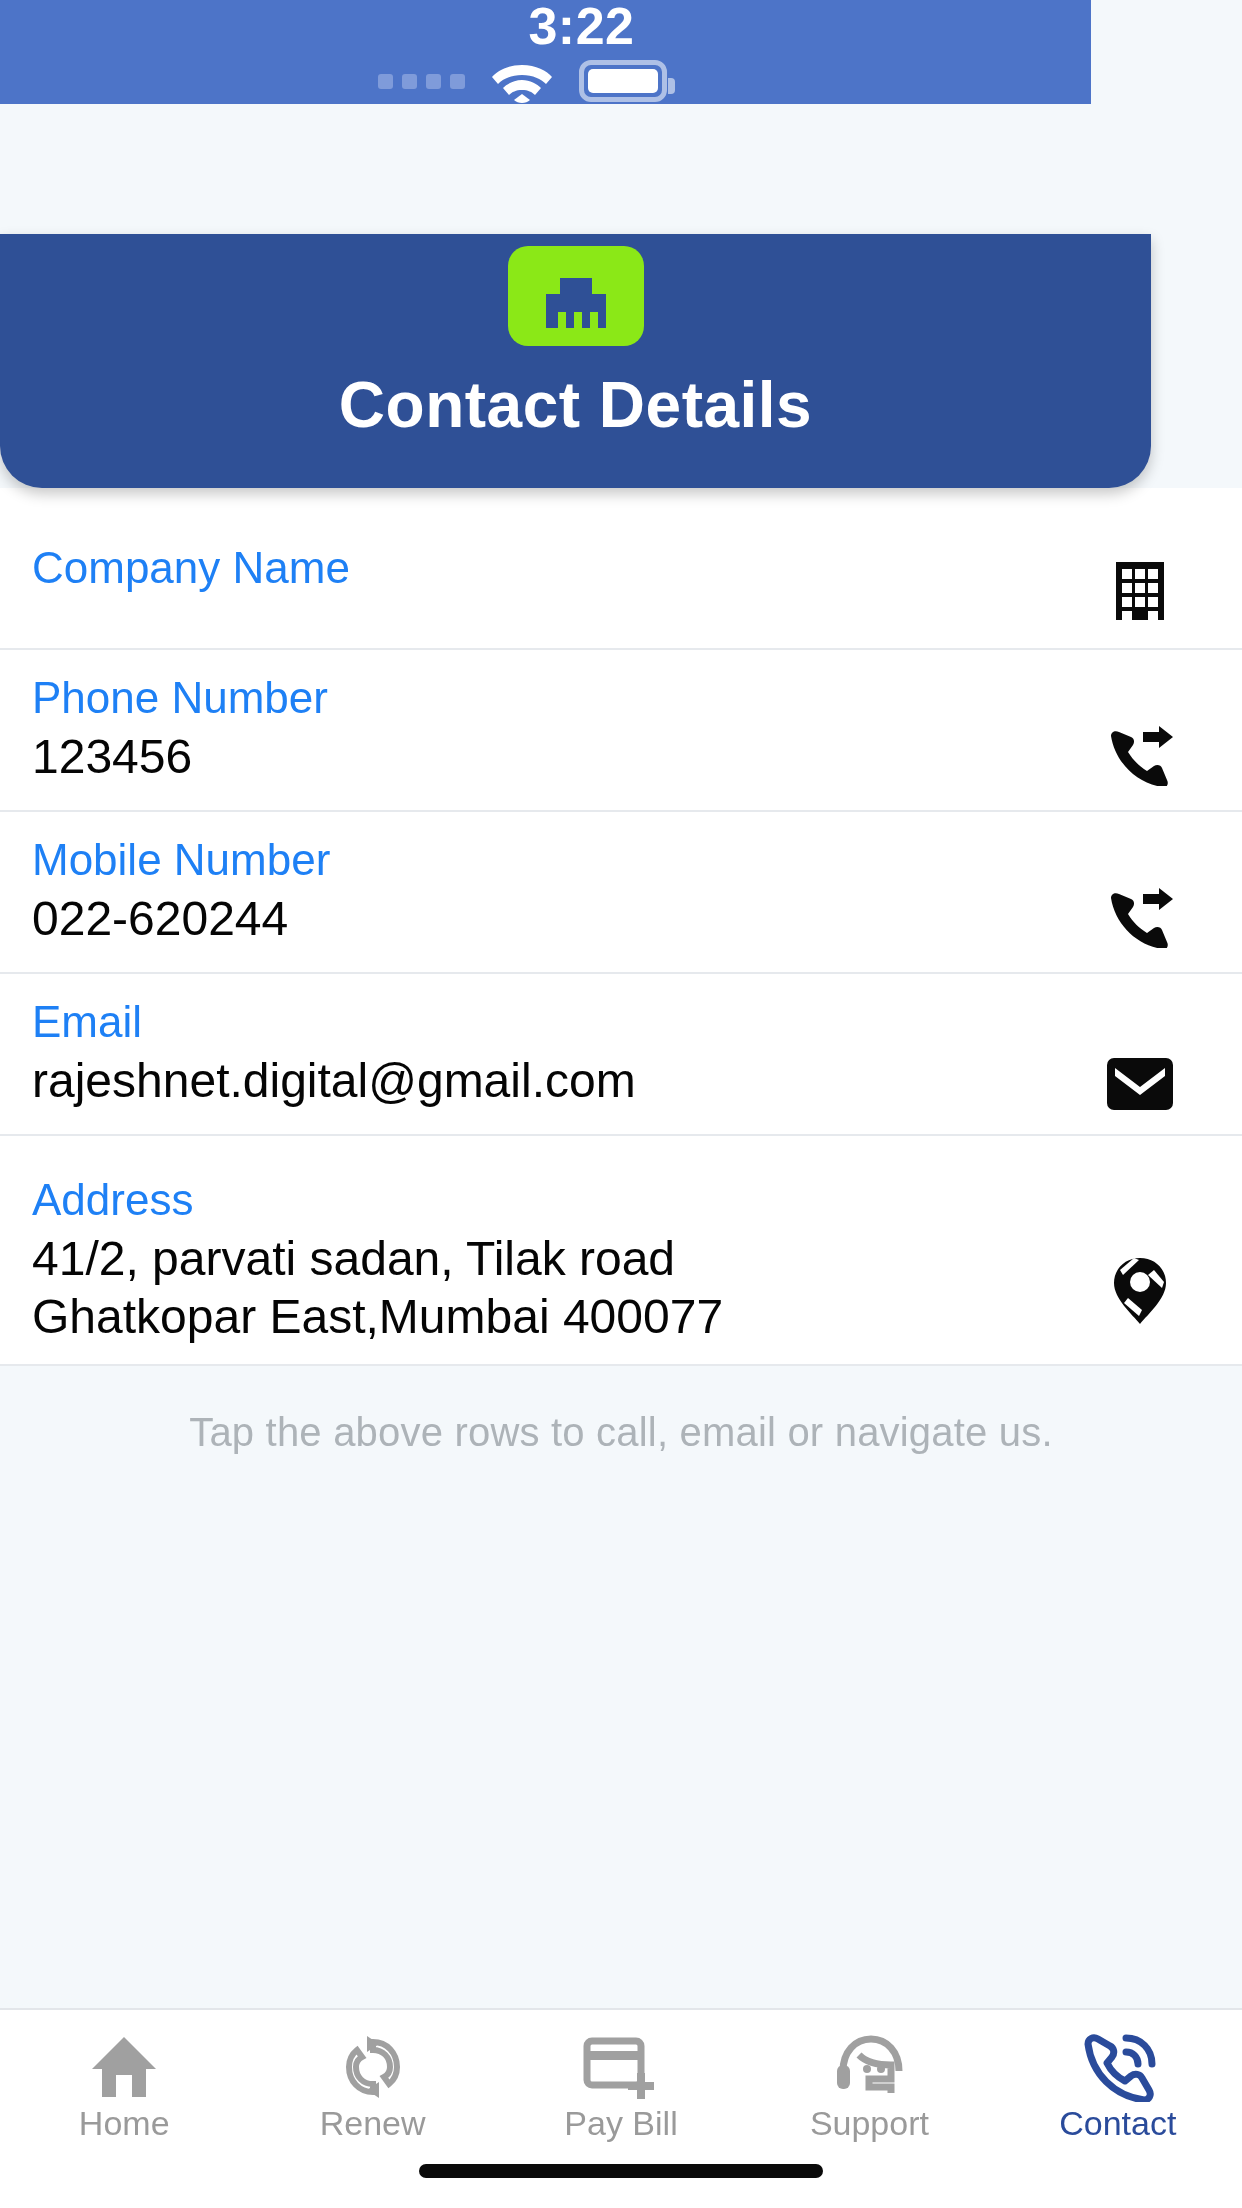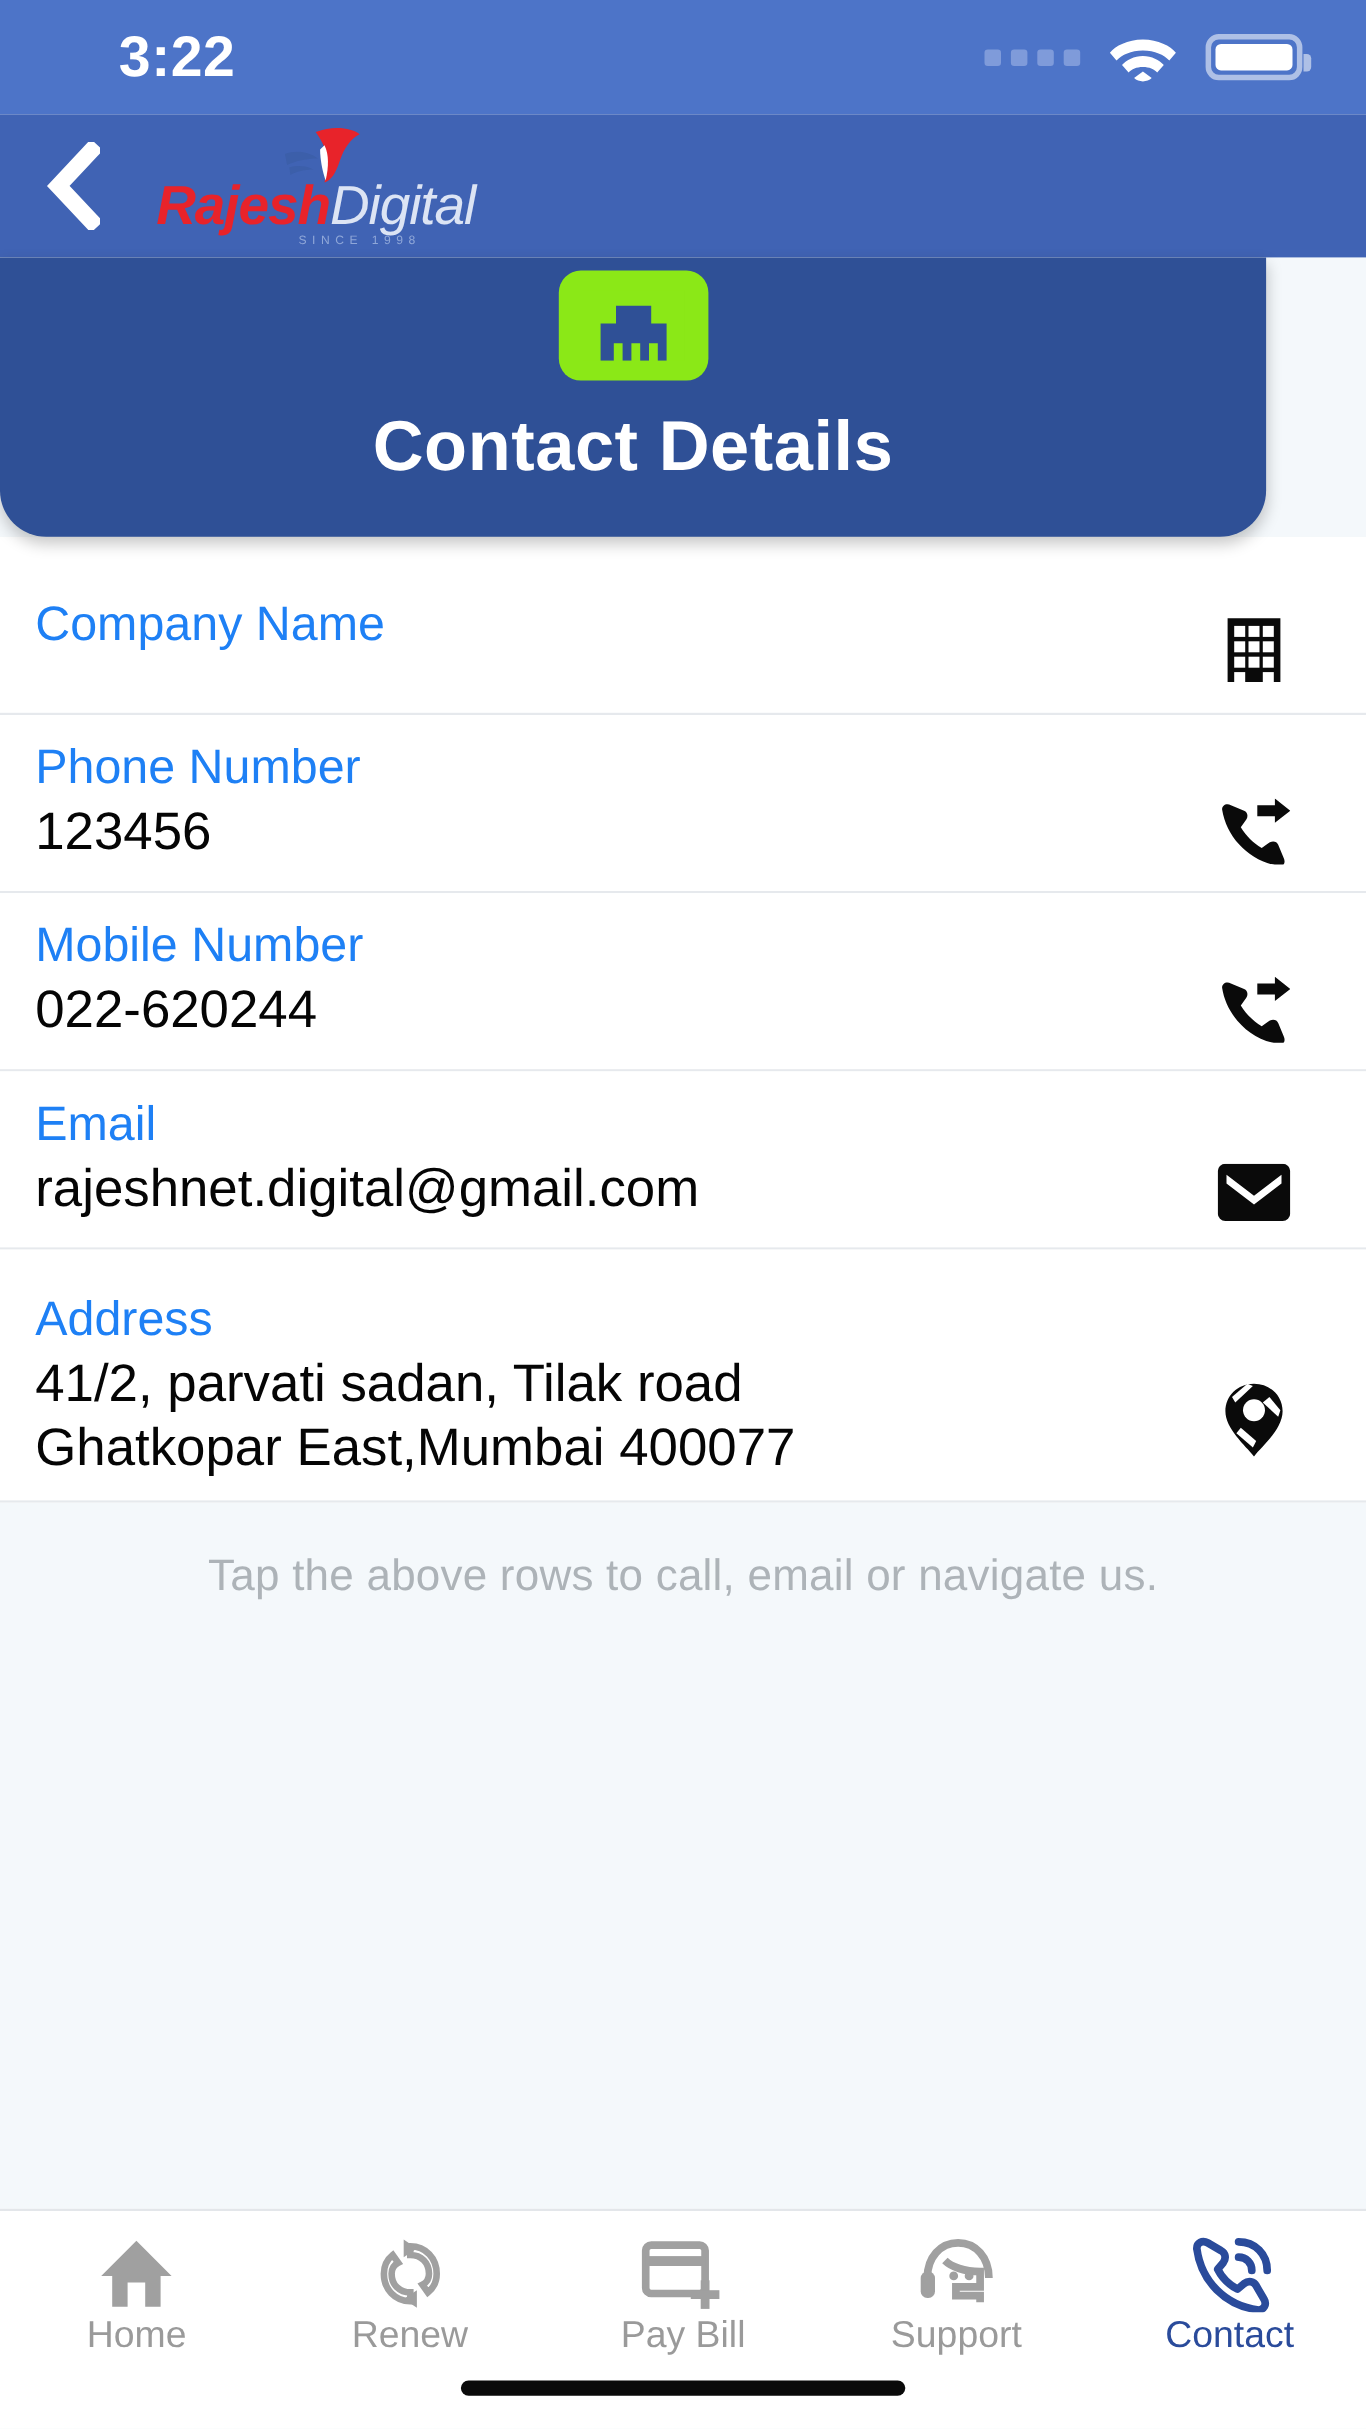--- a/index.html
+++ b/index.html
@@ -12,25 +12,26 @@
   .phone {
     position:relative;
     width:1242px; height:2208px;
     background:#F4F8FB;
     overflow:hidden;
   }
 
   
   .statusbar {
     position:absolute; top:0; left:0;
-    width:1242px; height:104px;
+    width:1091px; height:104px;
     background:#4D74C8;
     display:flex; align-items:center;
     justify-content:space-between;
-    padding:0 48px 0 0;
+    padding:0 48px 0 12px;
+    flex-direction:column;
   }
   .status-time {
     color:#ffffff;
     font-size:52px;
     font-weight:600;
     letter-spacing:0.5px;
     margin-left:108px;
     line-height:1;
   }
   .status-right { display:flex; align-items:center; gap:26px; padding-right:10px;}
@@ -226,41 +227,20 @@
           <path d="M31 22 C23 22 16 26 12 30 L18 37 C21 34 25 32 31 32 C37 32 41 34 44 37 L50 30 C46 26 39 22 31 22 Z" fill="#ffffff"></path>
           <path d="M31 36 L23 42 C25 44 28 45 31 45 C34 45 37 44 39 42 Z" fill="#ffffff"></path>
         </svg>
       </span>
       <span class="battery">
           <i></i>
         </span>
     </div>
   </div>
 
-  <div class="navbar">
-    <div class="back-btn">
-      <svg width="52" height="80" viewBox="0 0 52 80">
-        <path d="M44 8 L14 40 L44 72" stroke="#ffffff" stroke-width="15" fill="none" stroke-linecap="square" stroke-linejoin="miter"></path>
-      </svg>
-    </div>
-    <div class="brand">
-      <div class="brand-mark">
-        <svg width="78" height="56" viewBox="0 0 78 56">
-          <path d="M30 6 C46 0 62 2 70 8 C62 12 56 20 52 32 C48 44 44 50 38 52 C40 42 42 30 38 20 C35 13 32 9 30 6 Z" fill="#E8232A"></path>
-          <path d="M38 18 C42 26 42 38 39 50 C36 42 34 30 34 22 Z" fill="#ffffff"></path>
-          <path d="M2 26 C12 22 24 24 32 30 C22 30 12 32 4 36 Z" fill="#3C5FAA"></path>
-          <path d="M6 38 C14 36 22 37 28 40 C20 40 12 42 7 45 Z" fill="#3C5FAA"></path>
-        </svg>
-      </div>
-      <div class="brand-text">
-        <span class="b-red">Rajesh</span><span class="b-white">Digital</span>
-      </div>
-      <div class="brand-sub">SINCE 1998</div>
-    </div>
-  </div>
 
   <div class="title-panel">
     <div class="page-icon">
       <svg width="92" height="64" viewBox="0 0 92 64">
         <path d="M0 0 H92 V64 H0 Z" fill="#8BE817"></path>
         <path d="M16 64 V30 H30 V14 H62 V30 H76 V64 H68 V48 H60 V64 H52 V48 H44 V64 H36 V48 H28 V64 Z" fill="#2F5096"></path>
       </svg>
     </div>
     <div class="page-title">Contact Details</div>
   </div>

